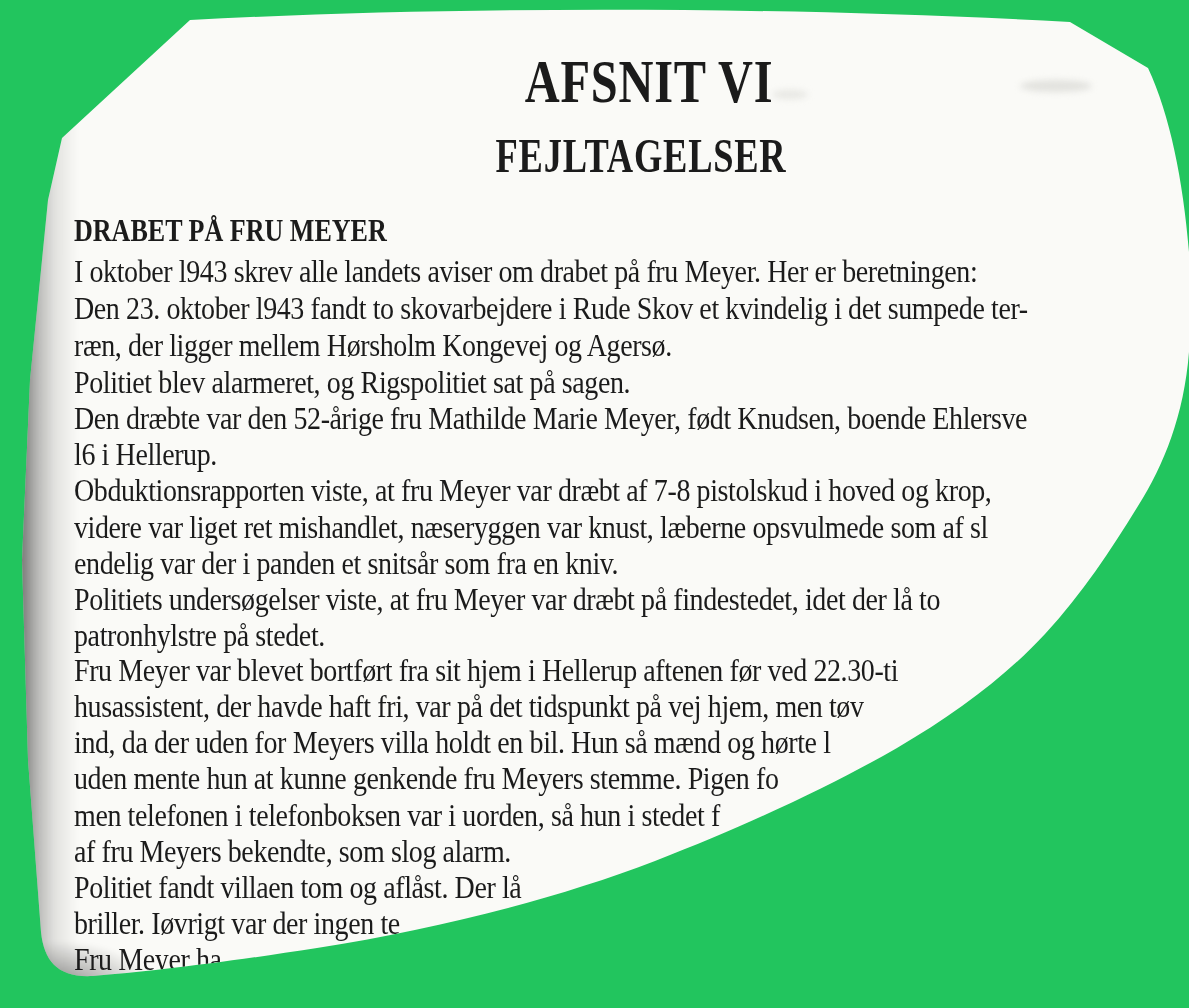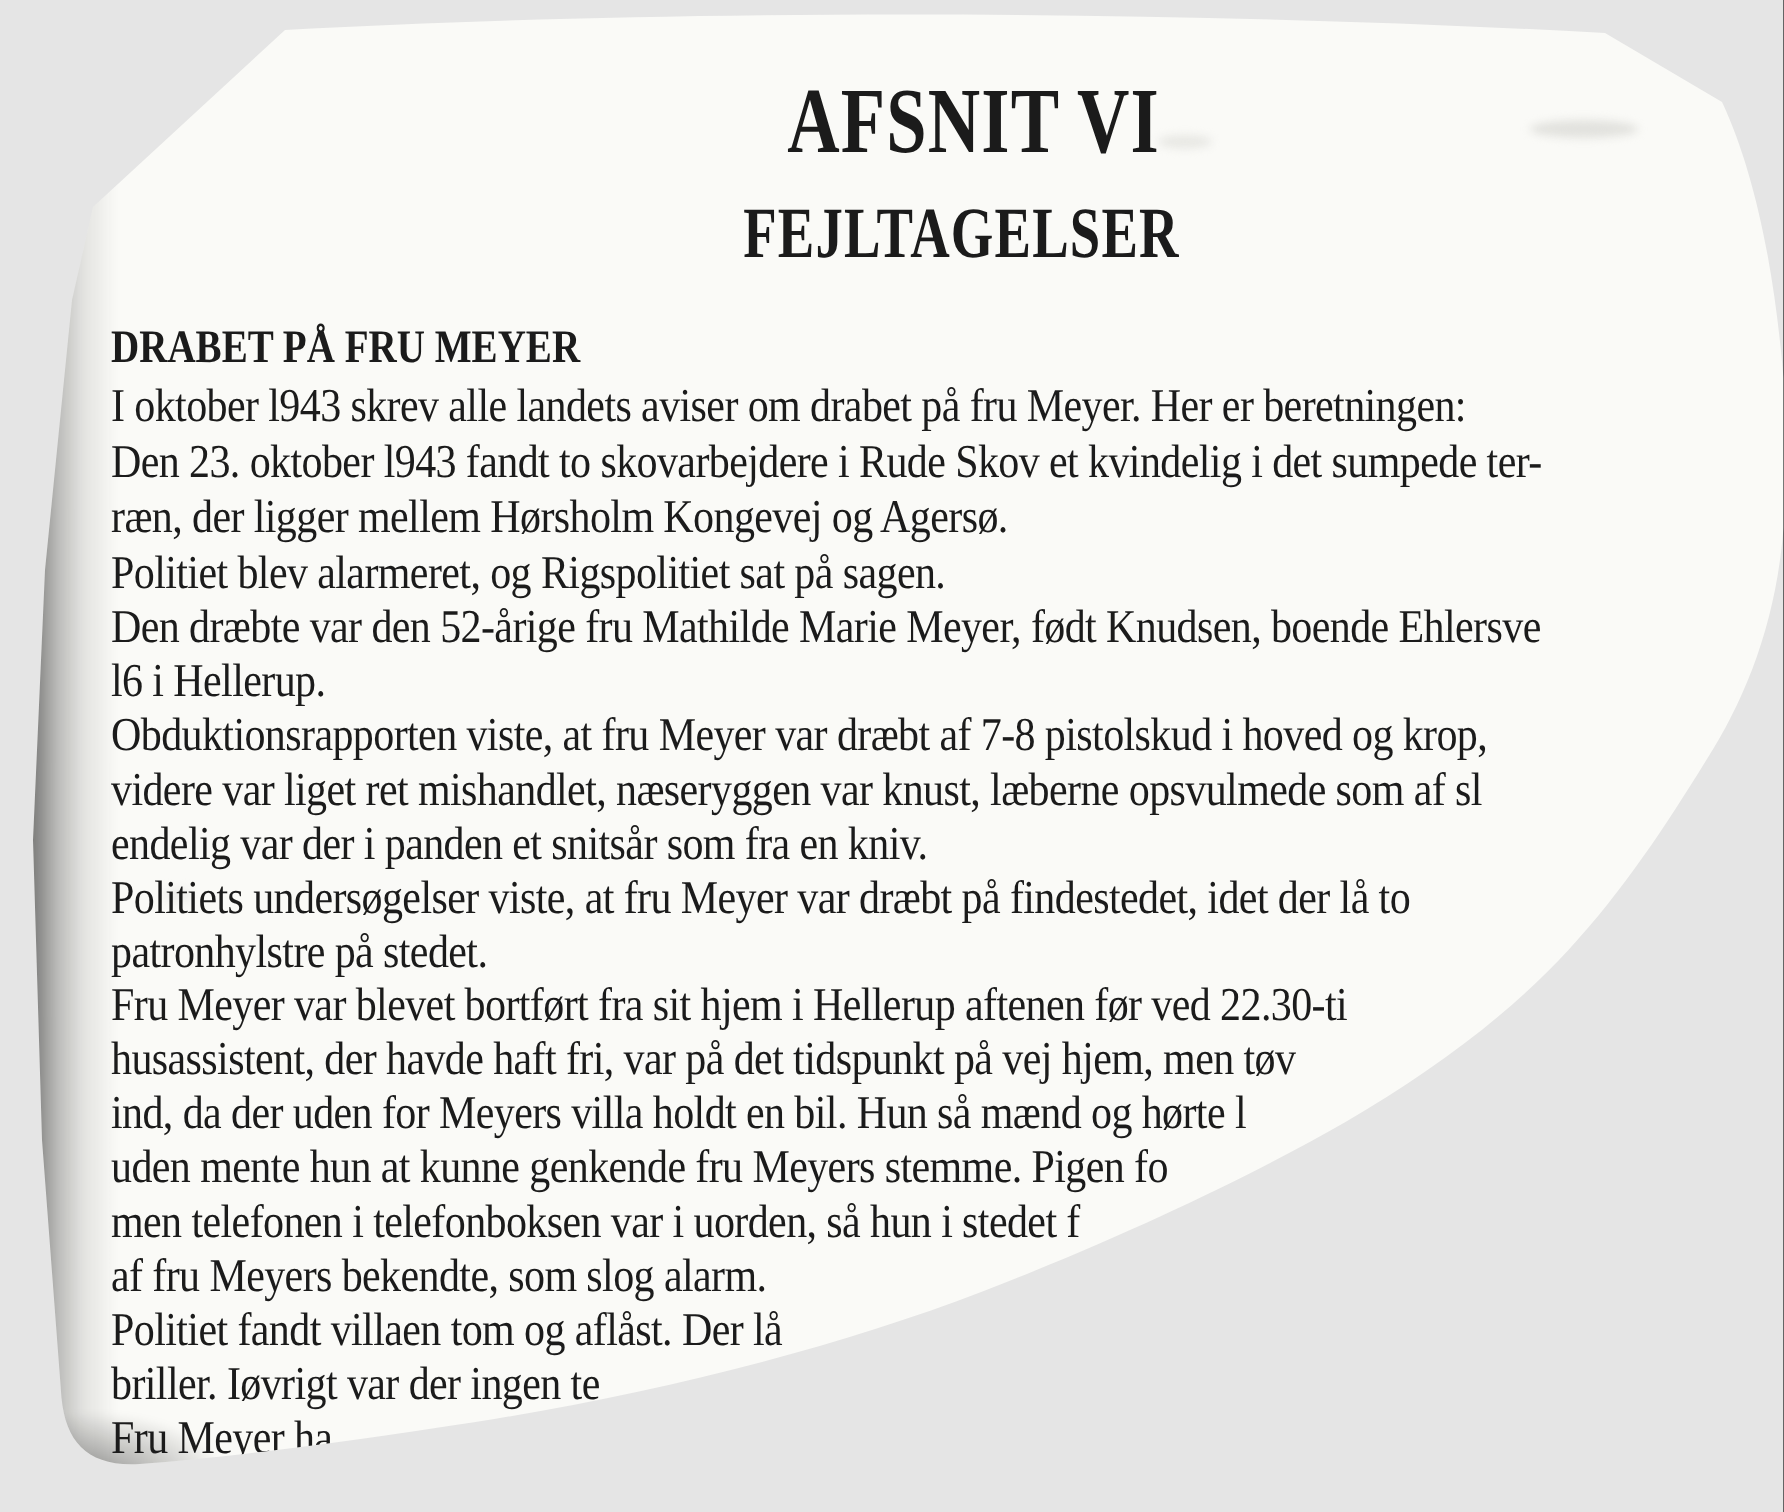--- a/index.html
+++ b/index.html
@@ -5,21 +5,21 @@
   html, body {
     margin: 0;
     padding: 0;
     background: #000;
     font-family: "Liberation Serif", "DejaVu Serif", serif;
   }
   .stage {
     position: relative;
     width: 1189px;
     height: 1008px;
-    background: #e5e5e5;
+    background: #22c55e;
     overflow: hidden;
   }
   .paper-svg {
     position: absolute;
     left: 0; top: 0;
     width: 1189px; height: 1008px;
   }
   .content {
     position: absolute;
     left: 0; top: 0;

